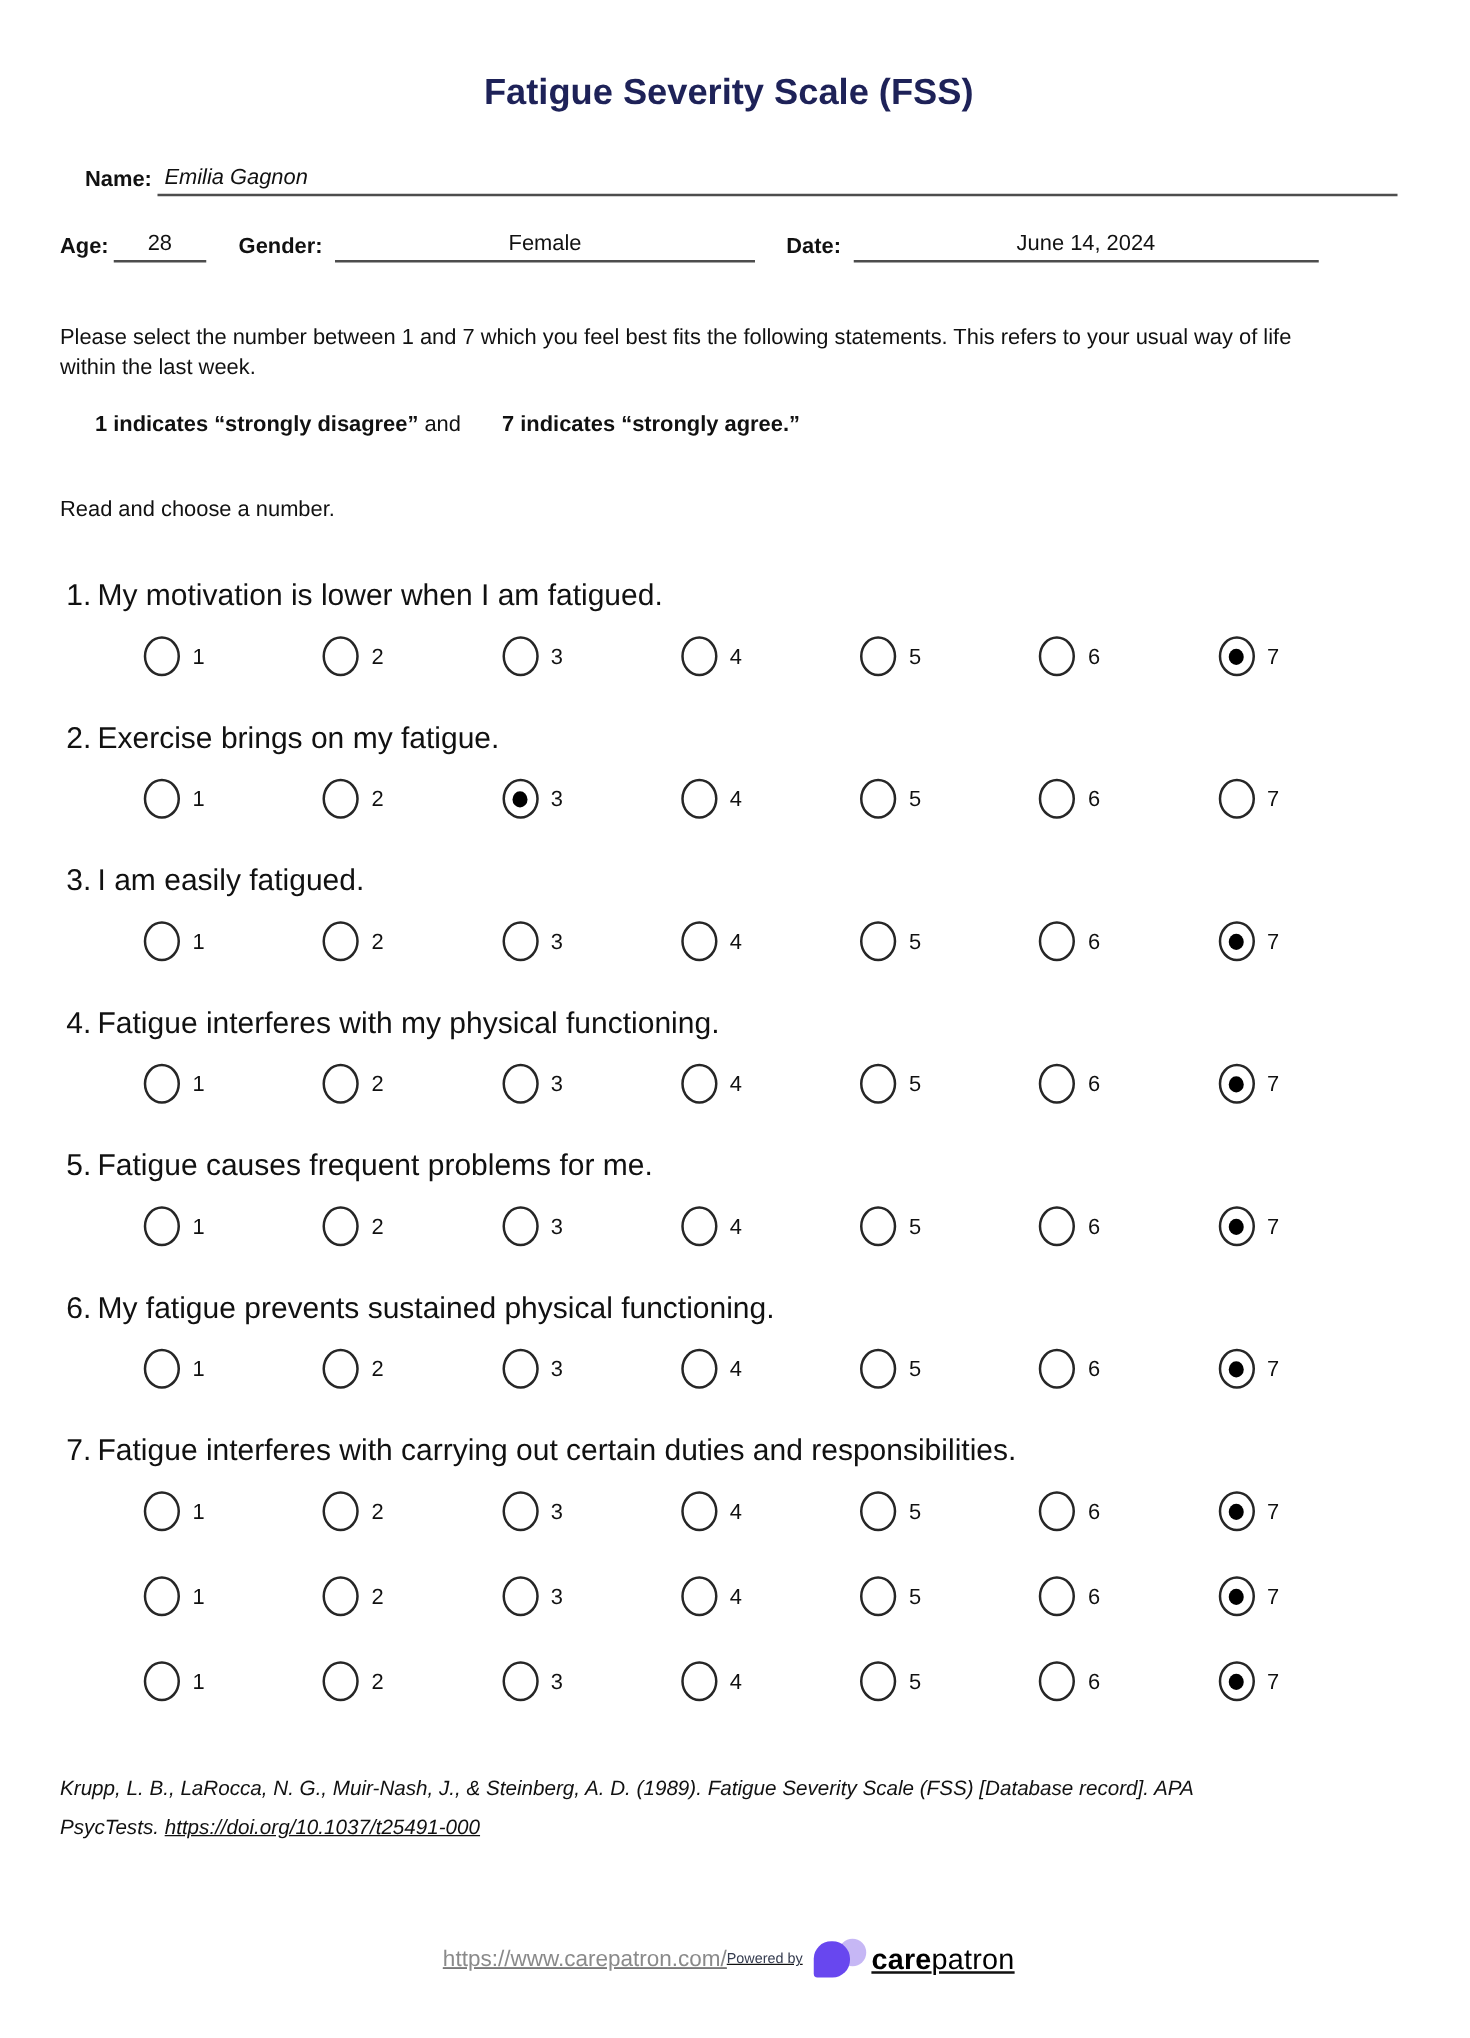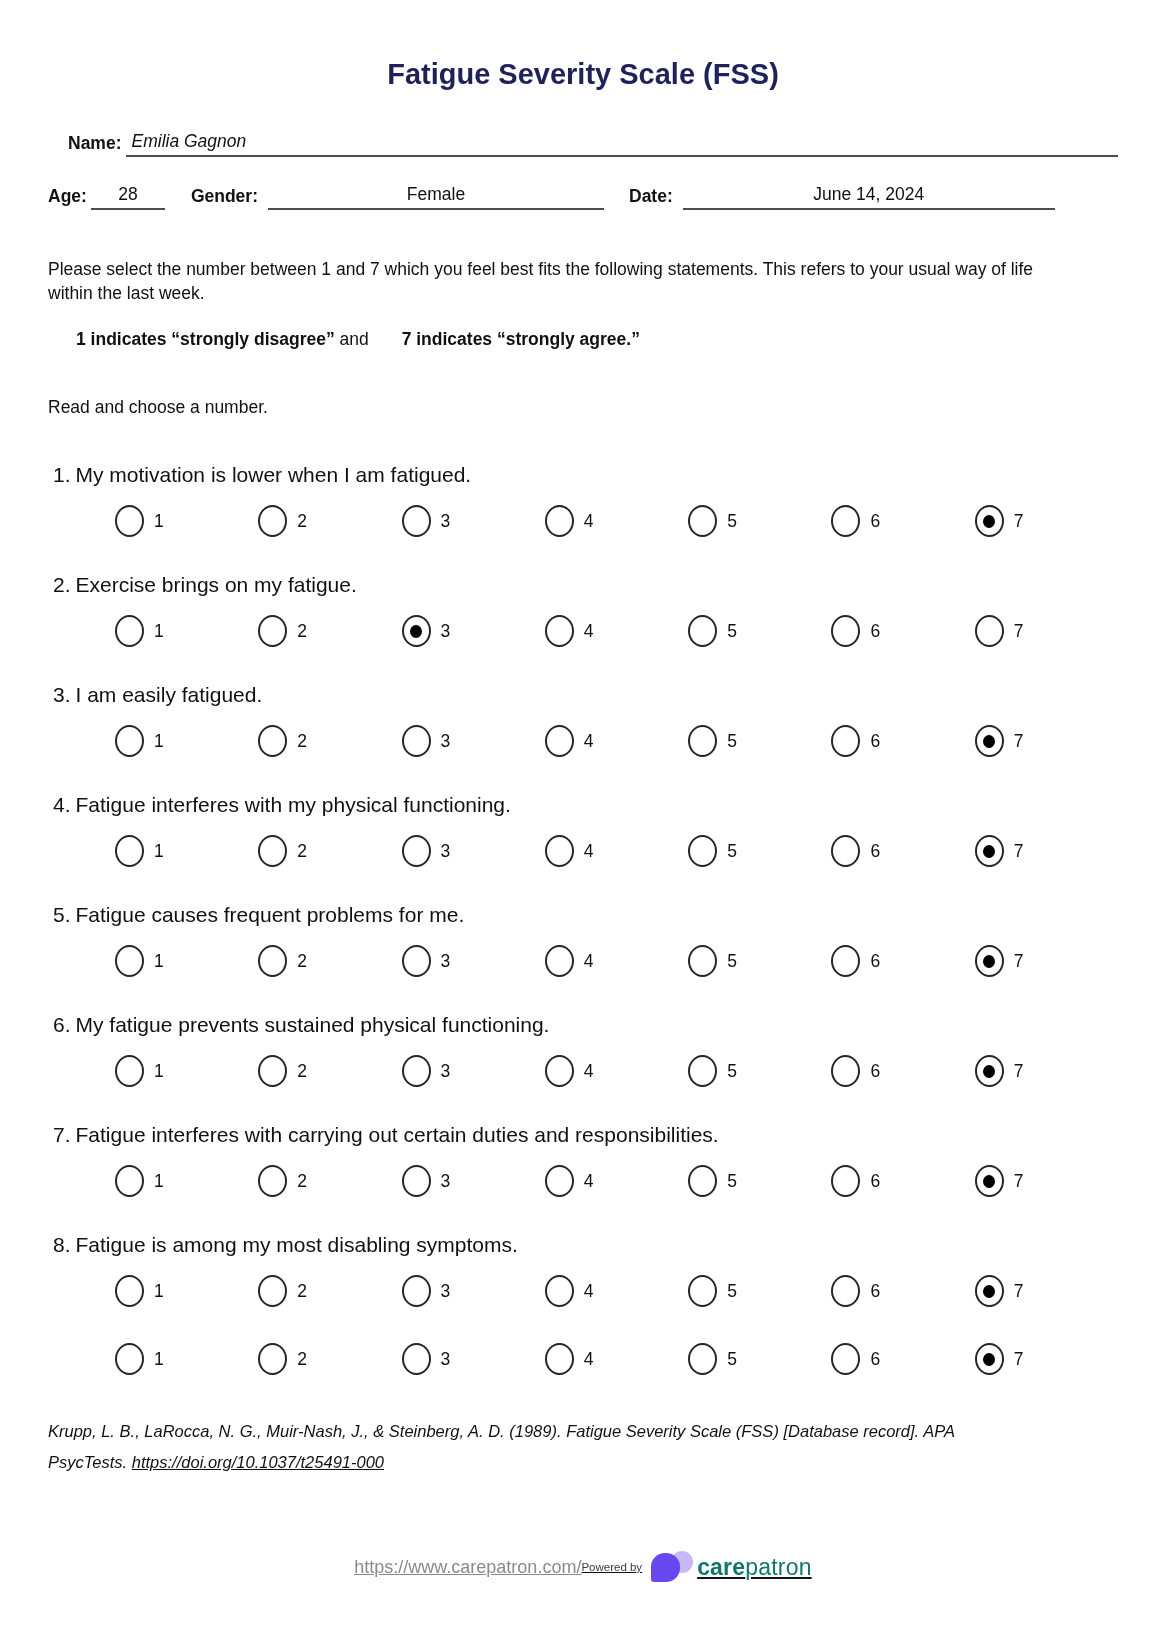--- a/index.html
+++ b/index.html
@@ -40,21 +40,21 @@
 
   
   .instructions { margin-top: 47px; font-size: 17.5px; line-height: 24px; max-width: 1020px; }
   .scale-note { margin-top: 24px; font-size: 17.5px; }
   .scale-note b { font-weight: bold; margin-left: 28px; }
   .read-note { margin-top: 47px; font-size: 17.5px; }
 
   
   .questions { margin-top: 45px; }
   .question { margin-bottom: 36px; }
-  .q-text { font-size: 21px; margin-left: 5px; margin-bottom: 18px; }
+  .q-text { font-size: 24px; margin-left: 5px; margin-bottom: 18px; }
   .q-text .q-num { margin-right: 5px; }
   .options { display: flex; margin-left: 67px; }
   .option { width: 146px; display: flex; align-items: center; }
   .radio {
     width: 29px; height: 32px;
     border: 2.5px solid #262626;
     border-radius: 50%;
     display: inline-flex; align-items: center; justify-content: center;
     background: #ffffff;
     flex: 0 0 auto;
@@ -99,21 +99,21 @@
     background: #bcaaf3;
     border-radius: 50%;
     opacity: 0.85;
   }
   .logo-bubble {
     position: absolute; top: 3px; left: 0;
     width: 29px; height: 29px;
     background: #6847ef;
     border-radius: 14px 14px 14px 3px;
   }
-  .wordmark { font-size: 23px; color: #0f766e; letter-spacing: 0.2px; }
+  .wordmark { font-size: 23px; color: #000000; letter-spacing: 0.2px; }
   .wordmark .bold { font-weight: bold; }
 </style>
 </head>
 <body>
 
 <div class="page">
 
   <div class="title" style="color: rgb(30, 34, 88);">Fatigue Severity Scale (FSS)</div>
 
   <div class="field-row name-row">
@@ -383,23 +383,20 @@
             <span class="opt-label">6</span>
           </div>
           <div class="option">
             <span class="radio selected"></span>
             <span class="opt-label">7</span>
           </div>
         </div>
   </div>
 
   <div class="question">
-    <div class="q-text">
-      <span class="q-num">8.</span><span class="q-body">Fatigue is among my most disabling symptoms.</span>
-    </div>
     <div class="options">
           <div class="option">
             <span class="radio"></span>
             <span class="opt-label">1</span>
           </div>
           <div class="option">
             <span class="radio"></span>
             <span class="opt-label">2</span>
           </div>
           <div class="option">

